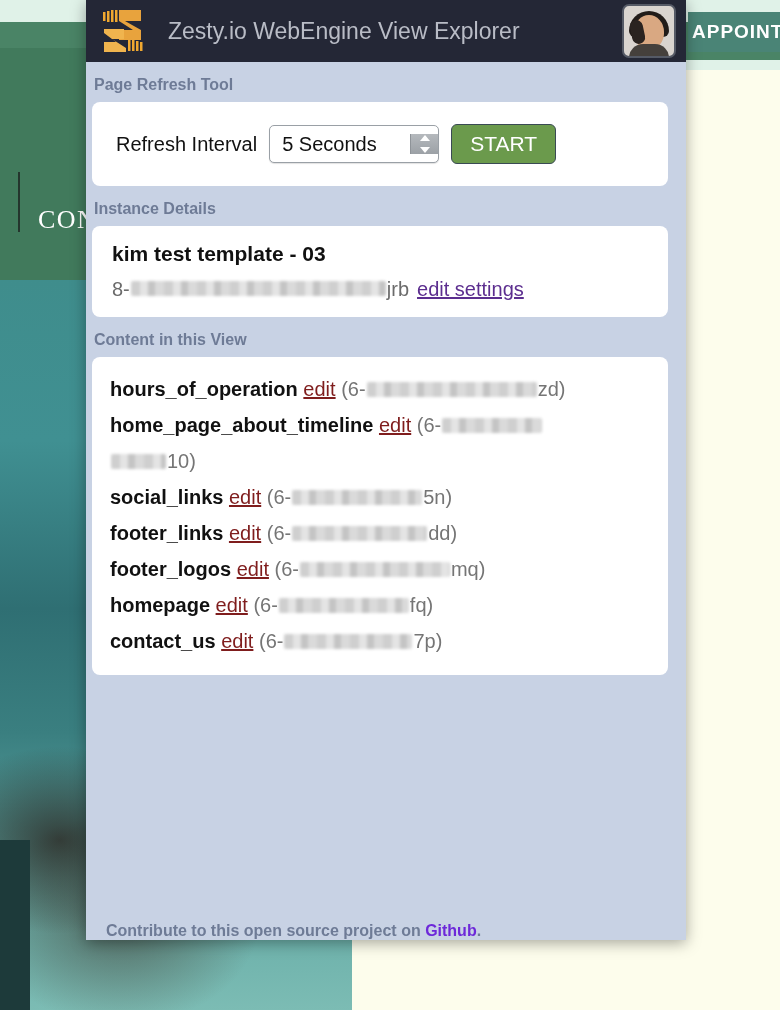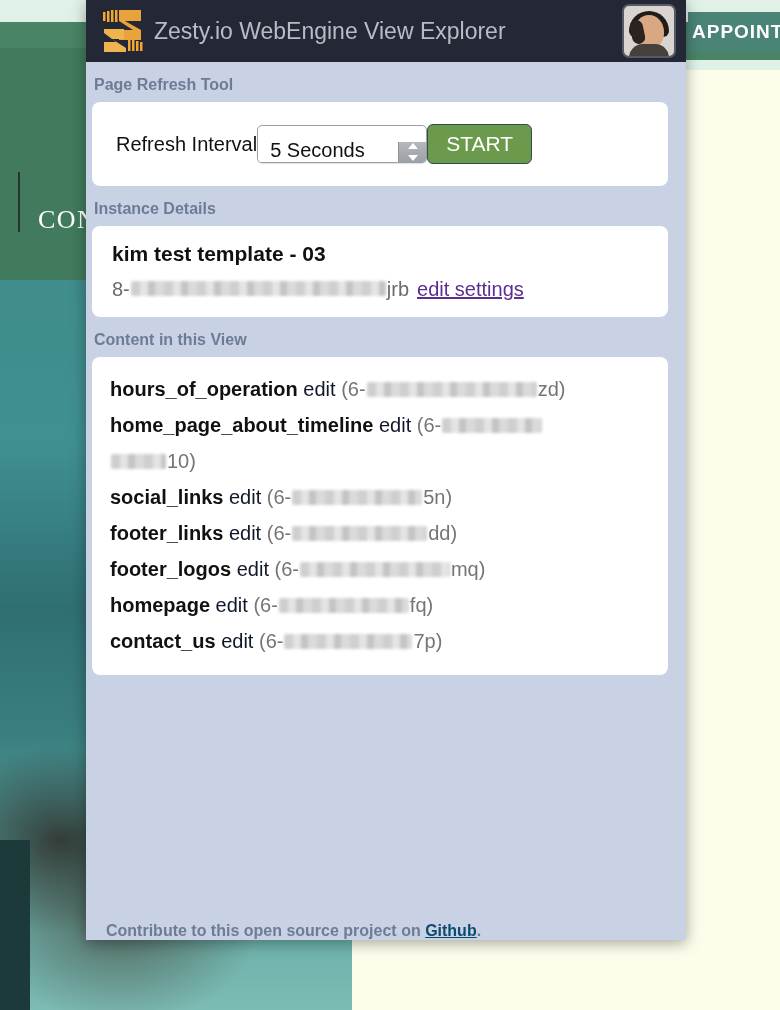--- a/index.html
+++ b/index.html
@@ -50,21 +50,21 @@
     background: #c8d2e4; z-index: 10;
     box-shadow: 0 3px 14px rgba(0,0,0,.35);
     display: flex; flex-direction: column;
   }
   .titlebar {
     height: 62px; background: #242736; display: flex; align-items: center;
     padding: 0 10px 0 12px; flex: none;
   }
   .logo { width: 48px; height: 44px; flex: none; }
   .app-title {
-    color: #b9bcc6; font-size: 23px; margin-left: 8px; flex: 1;
+    color: #b9bcc6; font-size: 23px; margin-left: 22px; flex: 1;
     white-space: nowrap; overflow: hidden;
   }
   .avatar {
     width: 54px; height: 54px; border-radius: 7px; flex: none;
     border: 2px solid #555a66; overflow: hidden; background: #d9d4cf;
     position: relative;
   }
   .avatar .face {
     position: absolute; left: 50%; top: 52%; transform: translate(-50%,-50%);
     width: 30px; height: 34px; border-radius: 50% 50% 46% 46%;
@@ -87,24 +87,24 @@
   .section-head {
     color: #6e7b96; font-weight: bold; font-size: 16px;
     margin: 0 0 8px 2px;
   }
   .section-head.spaced { margin-top: 14px; }
   .card {
     background: #ffffff; border-radius: 8px; padding: 16px 20px;
   }
   .card.refresh { padding: 22px 24px; }
 
-  .refresh-row { display: flex; align-items: center; }
+  .refresh-row { display: flex; align-items: center; gap: 12px; }
   .refresh-label { font-size: 20px; color: #111; white-space: nowrap; }
   .select-wrap {
-    display: inline-flex; align-items: flex-end; height: 38px;
+    display: inline-flex; align-items: center; height: 38px;
     border: 1px solid #9aa0a6; border-radius: 5px; overflow: hidden;
     background: #fff; box-shadow: 0 1px 1px rgba(0,0,0,.12);
   }
   .select-value {
     display: flex; align-items: center; padding: 0 14px 0 12px;
     font-size: 20px; color: #111; min-width: 140px; background: #fff;
   }
   .select-arrows {
     width: 28px; background: linear-gradient(180deg,#b5b9bd,#9ca1a6);
     display: flex; flex-direction: column; align-items: center;
@@ -119,33 +119,33 @@
   }
 
   .instance-name { font-size: 21px; font-weight: bold; color: #111; margin-bottom: 4px; }
   .instance-id-row { font-size: 20px; color: #6b6b6b; display: flex; align-items: baseline; flex-wrap: wrap; }
   .redact {
     display: inline-block; height: 15px; vertical-align: -1px;
     background: repeating-linear-gradient(90deg,#cfcfcf 0 9px,#e4e4e4 9px 17px,#c4c4c4 17px 24px,#dadada 24px 33px);
     filter: blur(1.6px); border-radius: 2px; margin: 0 1px;
   }
   .link-purple { color: #5c2e8f; text-decoration: underline; margin-left: 8px; cursor: pointer; margin-top: 8px; }
-  .link-blue { color: #0f172a; cursor: pointer; }
+  .link-blue { color: #7f1d1d; text-decoration: underline; cursor: pointer; }
 
   .content-card { padding: 14px 18px 16px 18px; }
   .content-row {
     font-size: 20px; line-height: 1.8; color: #111;
   }
   .content-row .cname { font-weight: bold; }
   .content-row .cid { color: #757575; }
 
   .panel-footer {
     padding: 26px 20px 0 20px; color: #6e7b96; font-weight: bold; font-size: 16px;
   }
-  .panel-footer a { color: #0c4a6e; text-decoration: underline; }
+  .panel-footer a { color: #6d28d9; }
 </style>
 </head>
 <body>
 
 <div id="bg">
   <div class="bg-cream2"></div>
   <div class="bg-mint-top"></div>
   <div class="bg-green-band"></div>
   <div class="bg-mint-strip2"></div>
   <div class="bg-green-block"></div>

